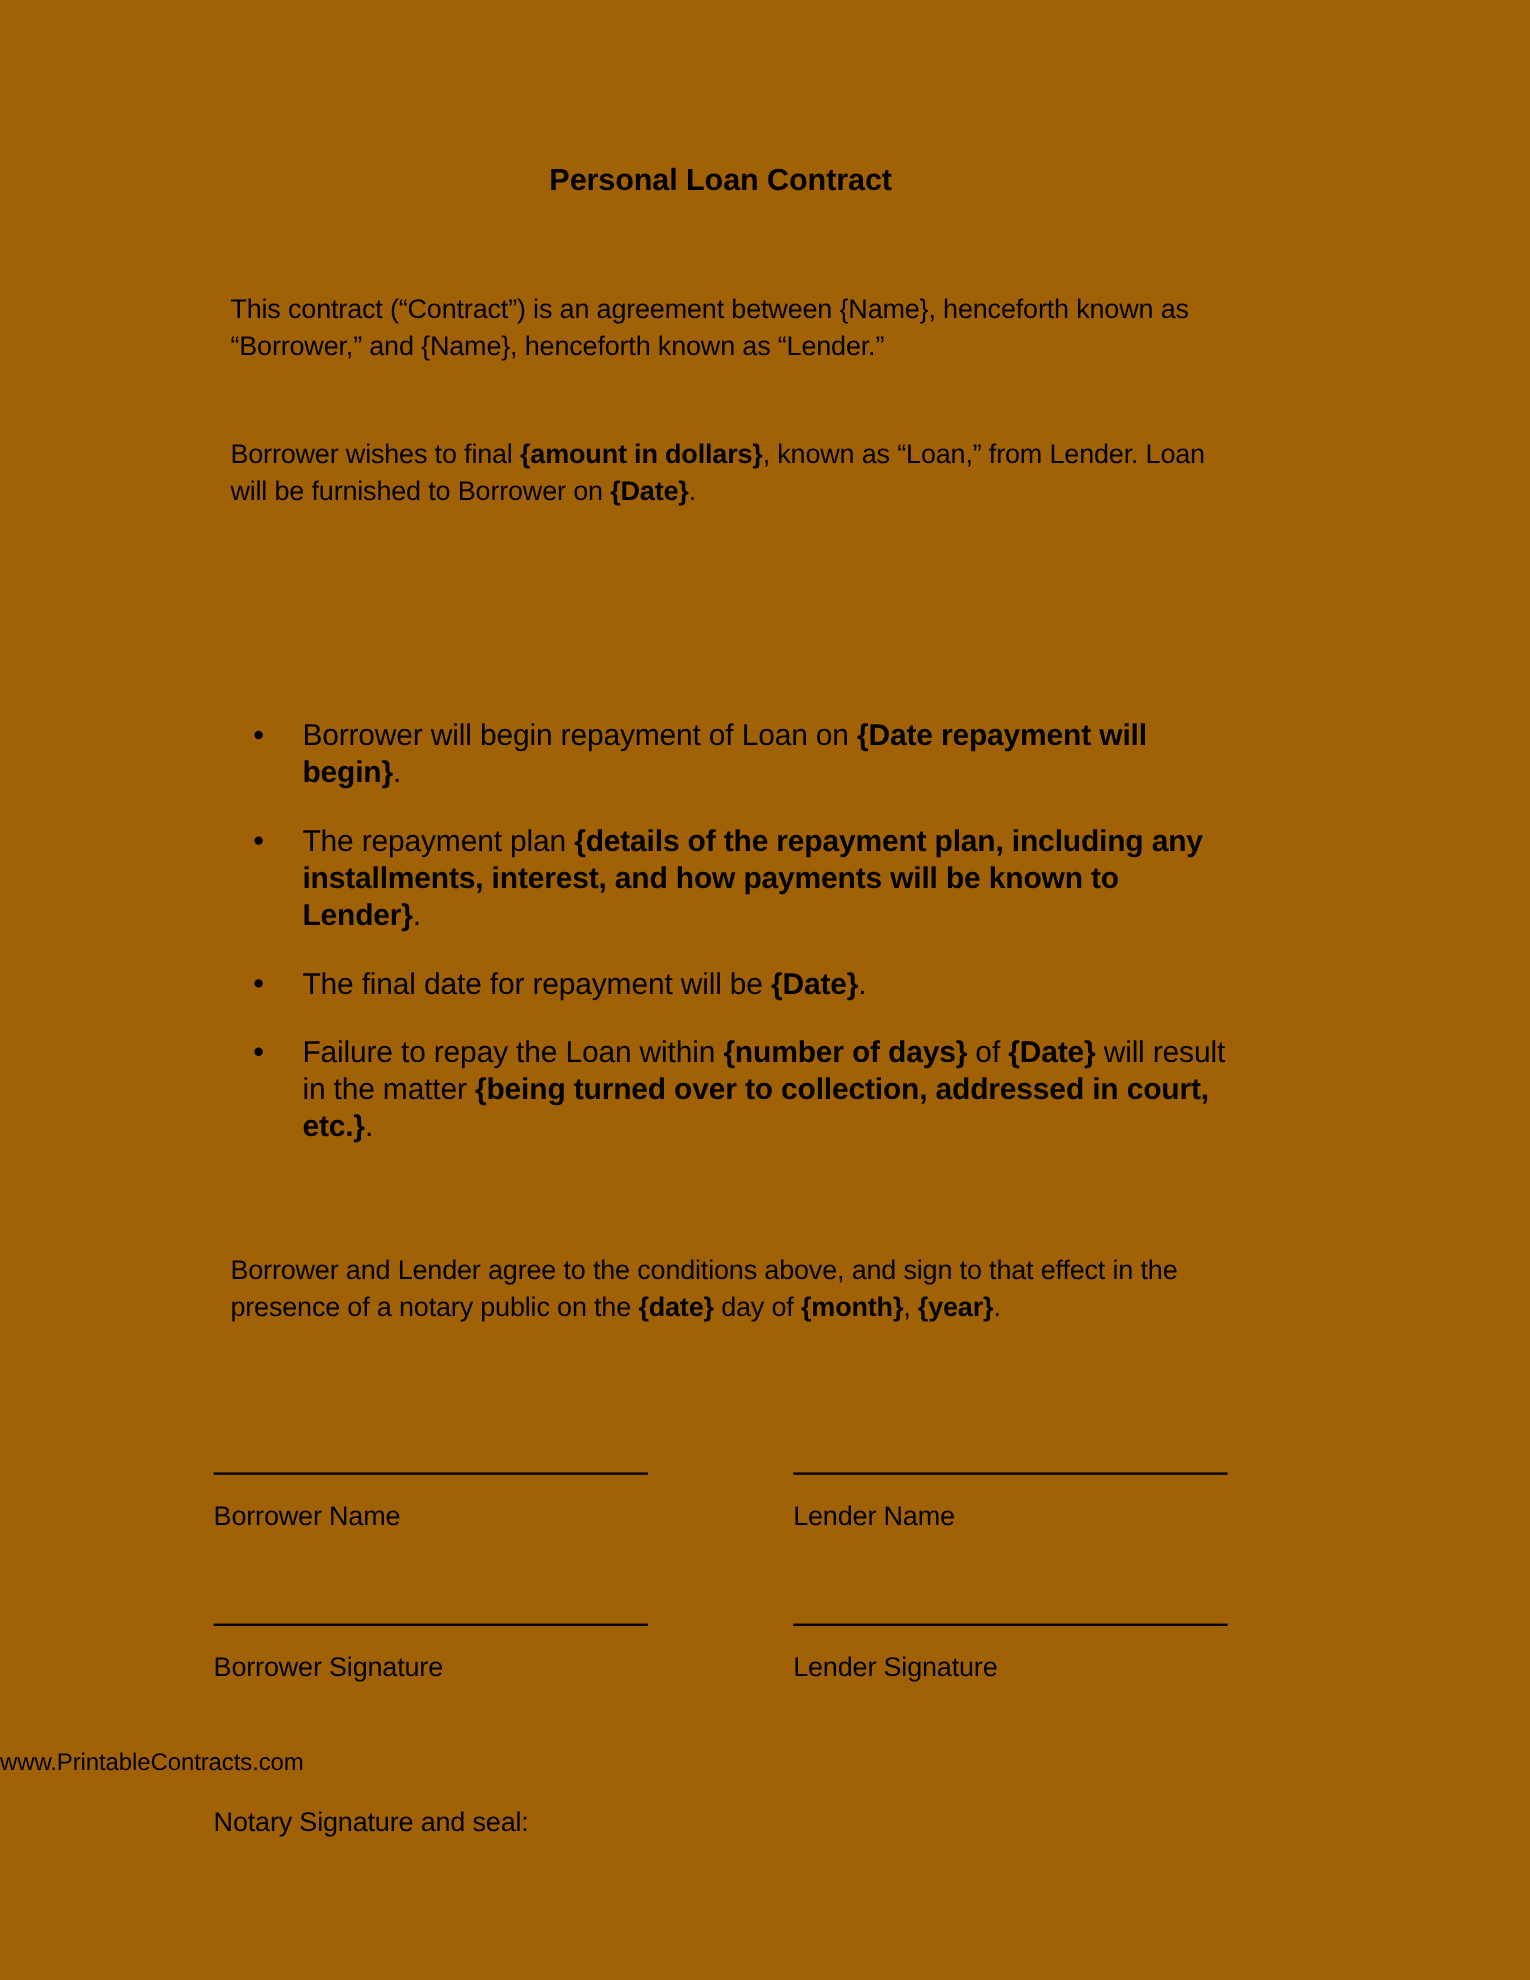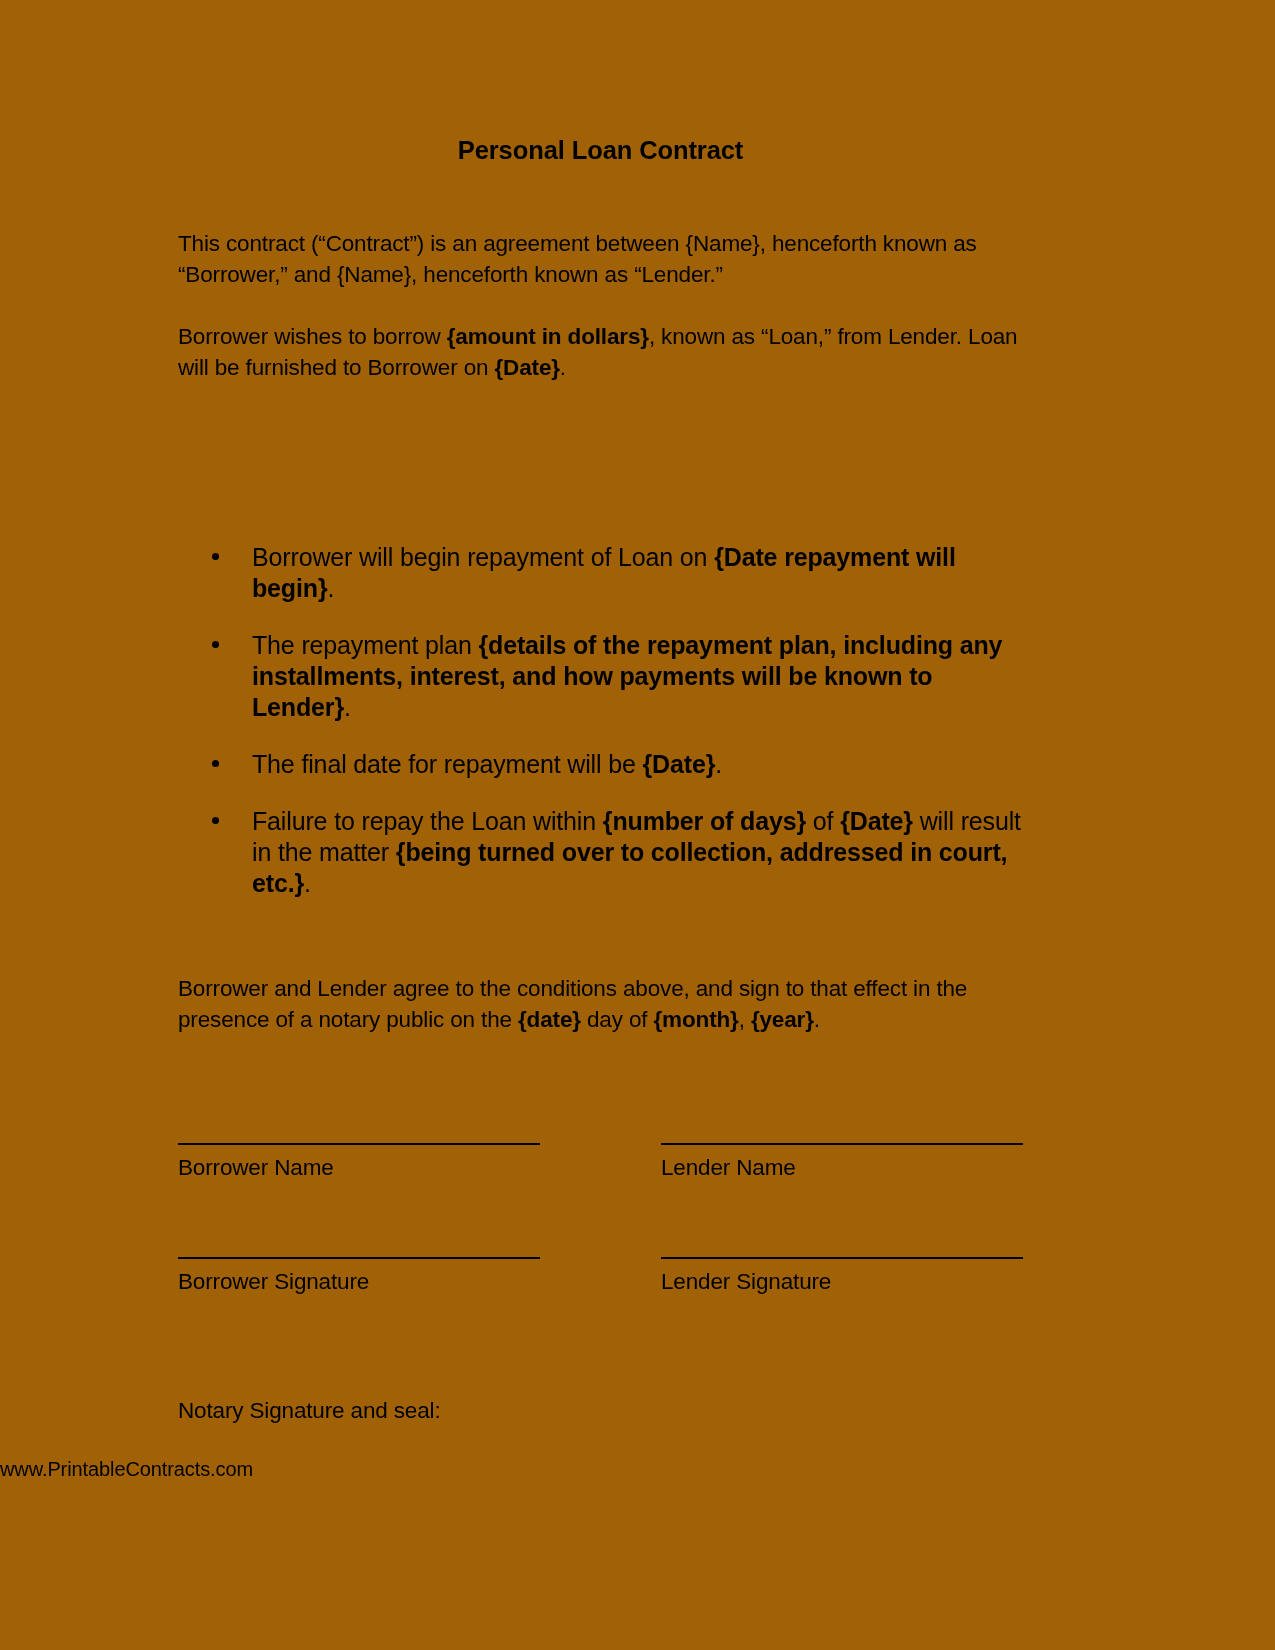--- a/index.html
+++ b/index.html
@@ -30,21 +30,21 @@
     text-align: center;
     font-size: 25.5px;
     font-weight: bold;
     letter-spacing: -0.1px;
     margin: 0 0 0 0;
     line-height: 1.2;
   }
   .para {
     font-size: 22.5px;
     line-height: 31px;
-    margin: 0;
+    margin: 14px;
     letter-spacing: -0.15px;
   }
   .spacer-lg { height: 62px; }
   .spacer-md { height: 31px; }
   .spacer-xl { height: 74px; }
 
   .bullet-list {
     margin: 0;
     padding: 0;
     list-style: none;
@@ -79,21 +79,21 @@
   }
   .sig-gap { width: 121px; }
   .sig-line {
     border-top: 2.4px solid #000;
     width: 362px;
     height: 0;
   }
   .sig-label {
     font-size: 22.5px;
     line-height: 28px;
-    padding-top: 9px;
+    padding-top: 21px;
     letter-spacing: -0.15px;
   }
   .notary {
     font-size: 22.5px;
     letter-spacing: -0.15px;
   }
   .footer {
     position: absolute;
     left: 0;
     right: 0;
@@ -110,21 +110,21 @@
   <div class="content">
 
     <h1 class="doc-title">Personal Loan Contract</h1>
 
     <div class="spacer-lg"></div>
 
     <p class="para"><span>This contract (“Contract”) is an agreement between {Name}, henceforth known as “Borrower,” and {Name}, henceforth known as “Lender.”</span></p>
 
     <div class="spacer-md"></div>
 
-    <p class="para"><span>Borrower wishes to borrow </span><b>{amount in dollars}</b><span>, known as “Loan,” from Lender. Loan will be furnished to Borrower on </span><b>{Date}</b><span>.</span></p>
+    <p class="para"><span>Borrower wishes to final </span><b>{amount in dollars}</b><span>, known as “Loan,” from Lender. Loan will be furnished to Borrower on </span><b>{Date}</b><span>.</span></p>
 
     <div class="spacer-xl"></div>
 
 
     <div class="spacer-xl"></div>
 
     <ul class="bullet-list">
       <li class="bullet-item">
         <span class="bullet-dot"></span>
         <span>Borrower will begin repayment of Loan on </span><b>{Date repayment will begin}</b><span>.</span>

